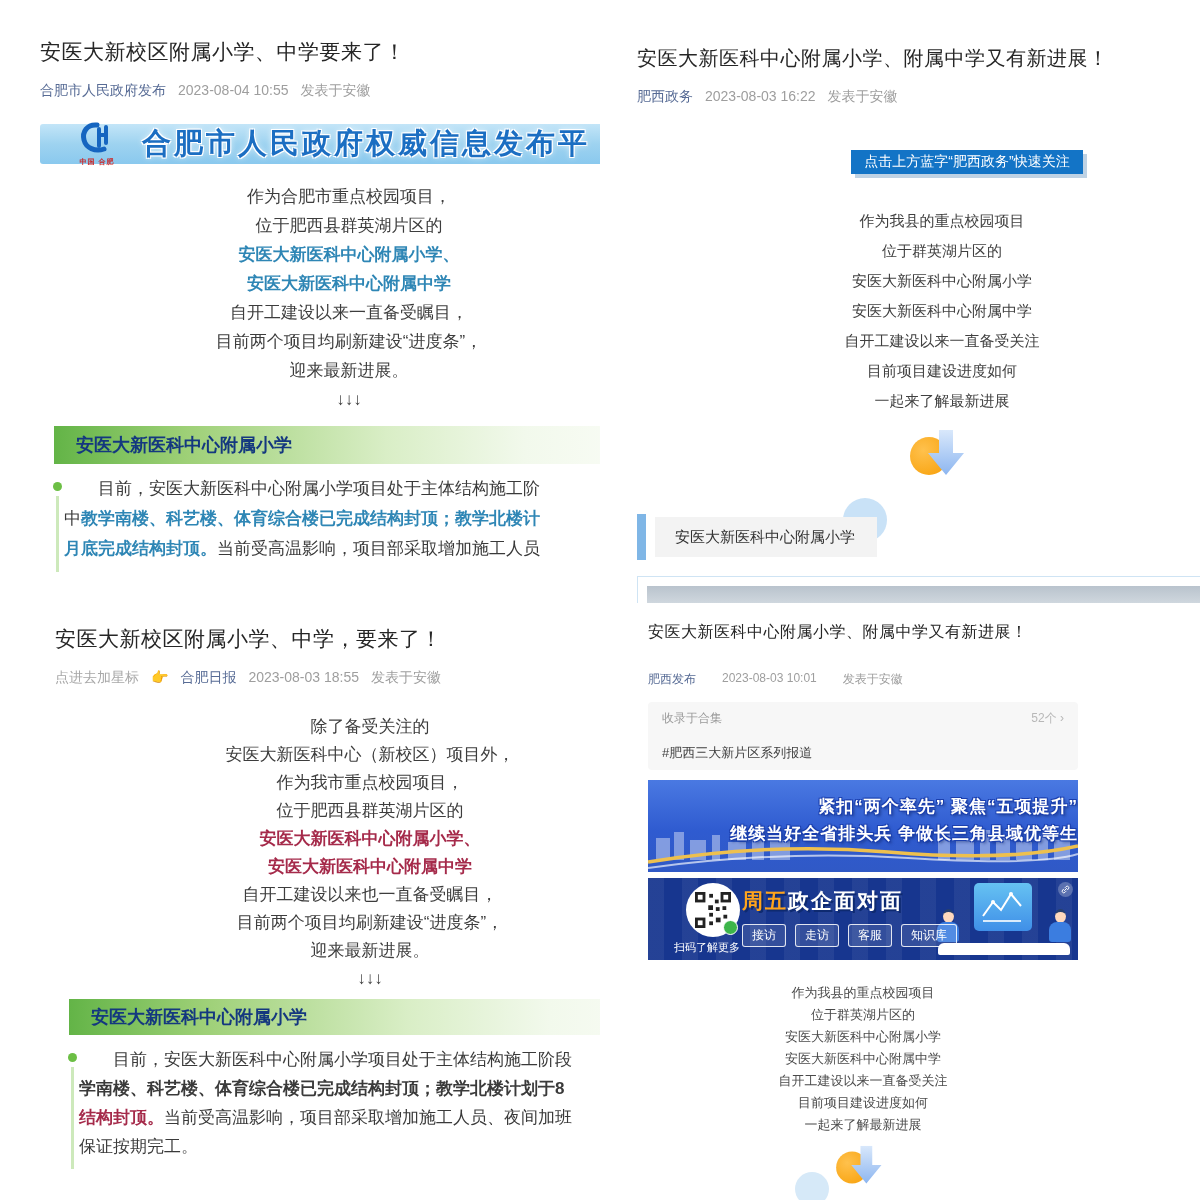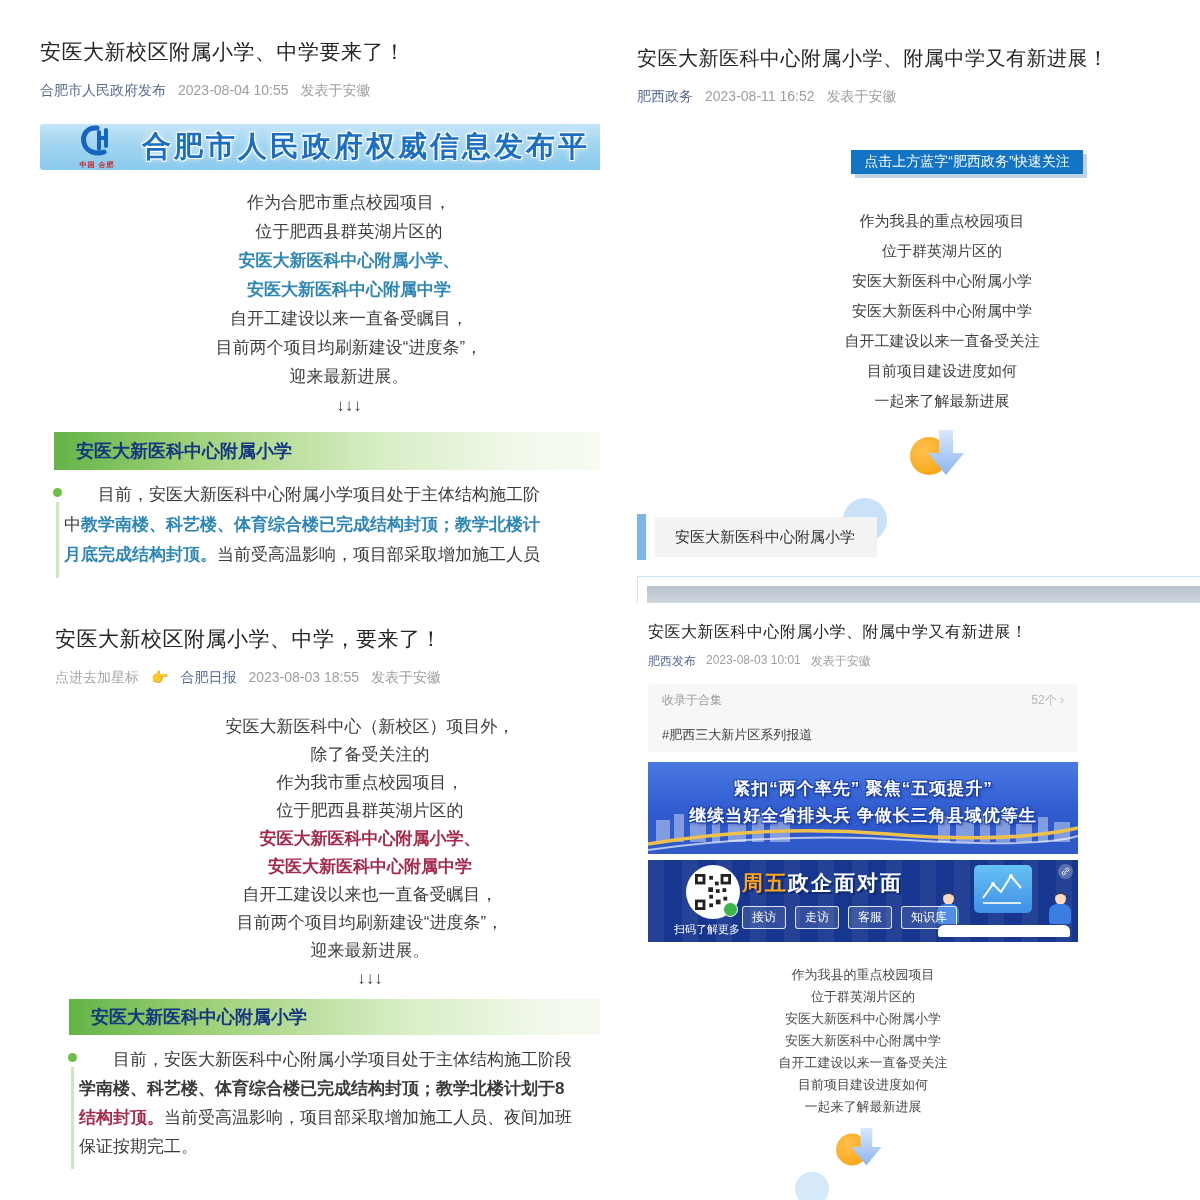--- a/index.html
+++ b/index.html
@@ -13,24 +13,24 @@
   .inner1{width:618px}
   .inner2{width:610px}
   .inner3{width:630px}
 
   .title{font-size:21px;color:#262626;font-weight:500;letter-spacing:.5px;white-space:nowrap}
   #a2 .title{font-size:20px}
   #a4 .title{font-size:16px}
   .meta{margin-top:16px;font-size:14px;color:#9e9e9e;display:flex;align-items:flex-start;gap:12px;white-space:nowrap}
   .meta .src{color:#576b95;font-weight:500}
   .meta .hint{color:#a8a8a8}
-  #a4 .meta{font-size:12px;margin-top:10px;gap:10px}
+  #a4 .meta{font-size:12px;margin-top:28px;gap:26px}
 
   
-  .gov-banner{margin-top:24px;width:618px;height:46px;border-radius:3px;display:flex;align-items:center;
+  .gov-banner{margin-top:24px;width:618px;height:40px;border-radius:3px;display:flex;align-items:center;
      background:linear-gradient(180deg,#c3e5f8 0%,#9ed3f0 50%,#8ac9ee 100%)}
   .gov-logo{margin-left:34px;width:46px;text-align:center}
   .gov-logo .cap{display:block;font-size:7px;color:#cc2222;font-weight:bold;letter-spacing:1px;margin-top:-2px}
   .gov-banner .btxt{margin-left:22px;font-size:29px;font-weight:bold;color:#1b6ec2;letter-spacing:3px;white-space:nowrap;
      text-shadow:1px 1px 0 #fff,-1px -1px 0 #fff,1px -1px 0 #fff,-1px 1px 0 #fff,0 0 6px rgba(255,255,255,.9)}
 
   .cline{text-align:center;font-size:17px;line-height:29px;color:#3d3d3d;white-space:nowrap}
   .strong-blue{color:#2e86b5;font-weight:bold}
   .strong-red{color:#a52a4a;font-weight:bold}
   .intro{margin-top:18px}
@@ -68,21 +68,21 @@
 
   
   .col4{width:430px}
   .album{margin-top:14px;width:402px;background:#f7f7f7;border-radius:4px;padding:8px 14px;
      display:flex;justify-content:space-between;cursor:pointer}
   .album .lbl{font-size:12px;color:#9a9a9a}
   .album .name{font-size:13px;color:#404040;margin-top:17px}
   .album .cnt{font-size:12px;color:#b8b8b8;white-space:nowrap}
   .banner1{position:relative;margin-top:10px;width:430px;height:92px;overflow:hidden;
      background:linear-gradient(180deg,#4a79e2 0%,#2f5bd0 55%,#3059c6 100%)}
-  .b1text{position:relative;z-index:2;text-align:center;margin-top:13px;font-size:17px;font-weight:bold;color:#fff;
+  .b1text{position:relative;z-index:2;text-align:right;margin-top:13px;font-size:17px;font-weight:bold;color:#fff;
      letter-spacing:1px;line-height:27px;white-space:nowrap;
      text-shadow:1px 1px 0 #1b3fae,-1px -1px 0 #1b3fae,1px -1px 0 #1b3fae,-1px 1px 0 #1b3fae,2px 2px 3px rgba(10,30,90,.6)}
   .b1svg{position:absolute;left:0;bottom:0;z-index:1}
   .banner2{position:relative;margin-top:6px;width:430px;height:82px;background:#17368f;overflow:hidden}
   .b2bars{position:absolute;inset:0;background:repeating-linear-gradient(90deg,rgba(255,255,255,.06) 0 16px,transparent 16px 34px)}
   .qr-wrap{position:absolute;left:26px;top:5px;width:78px;text-align:left}
   .qr{position:relative;width:54px;height:54px;margin:0 auto;background:#fff;border-radius:50%;
      display:flex;align-items:center;justify-content:center}
   .wx-dot{position:absolute;right:2px;bottom:2px;width:13px;height:13px;border-radius:50%;background:#3cb54a;border:1px solid #fff}
   .scan{margin-top:3px;font-size:11px;color:#fff;white-space:nowrap}
@@ -149,21 +149,21 @@
       </div>
     </div>
   </div>
 </div>
 
 <div class="art" id="a2">
   <div class="inner2">
     <div class="title">安医大新医科中心附属小学、附属中学又有新进展！</div>
     <div class="meta">
       <span class="src">肥西政务</span>
-      <span>2023-08-11 16:52</span>
+      <span>2023-08-03 16:22</span>
       <span>发表于安徽</span>
     </div>
     <div class="follow-wrap">
       <button class="follow-btn">点击上方蓝字“肥西政务”快速关注</button>
     </div>
     <div class="intro2">
       <div class="cline">作为我县的重点校园项目</div>
       <div class="cline">位于群英湖片区的</div>
       <div class="cline">安医大新医科中心附属小学</div>
       <div class="cline">安医大新医科中心附属中学</div>
@@ -198,22 +198,22 @@
   <div class="inner3">
     <div class="title">安医大新校区附属小学、中学，要来了！</div>
     <div class="meta">
       <span class="hint">点进去加星标</span>
       <span>👉</span>
       <span class="src">合肥日报</span>
       <span>2023-08-03 18:55</span>
       <span>发表于安徽</span>
     </div>
     <div class="intro" style="margin-top:26px">
+      <div class="cline">除了备受关注的</div>
       <div class="cline">安医大新医科中心（新校区）项目外，</div>
-      <div class="cline">除了备受关注的</div>
       <div class="cline">作为我市重点校园项目，</div>
       <div class="cline">位于肥西县群英湖片区的</div>
       <div class="cline strong-red">安医大新医科中心附属小学、</div>
       <div class="cline strong-red">安医大新医科中心附属中学</div>
       <div class="cline">自开工建设以来也一直备受瞩目，</div>
       <div class="cline">目前两个项目均刷新建设“进度条”，</div>
       <div class="cline">迎来最新进展。</div>
       <div class="cline">↓↓↓</div>
     </div>
     <div class="gsec" style="margin-top:6px">

